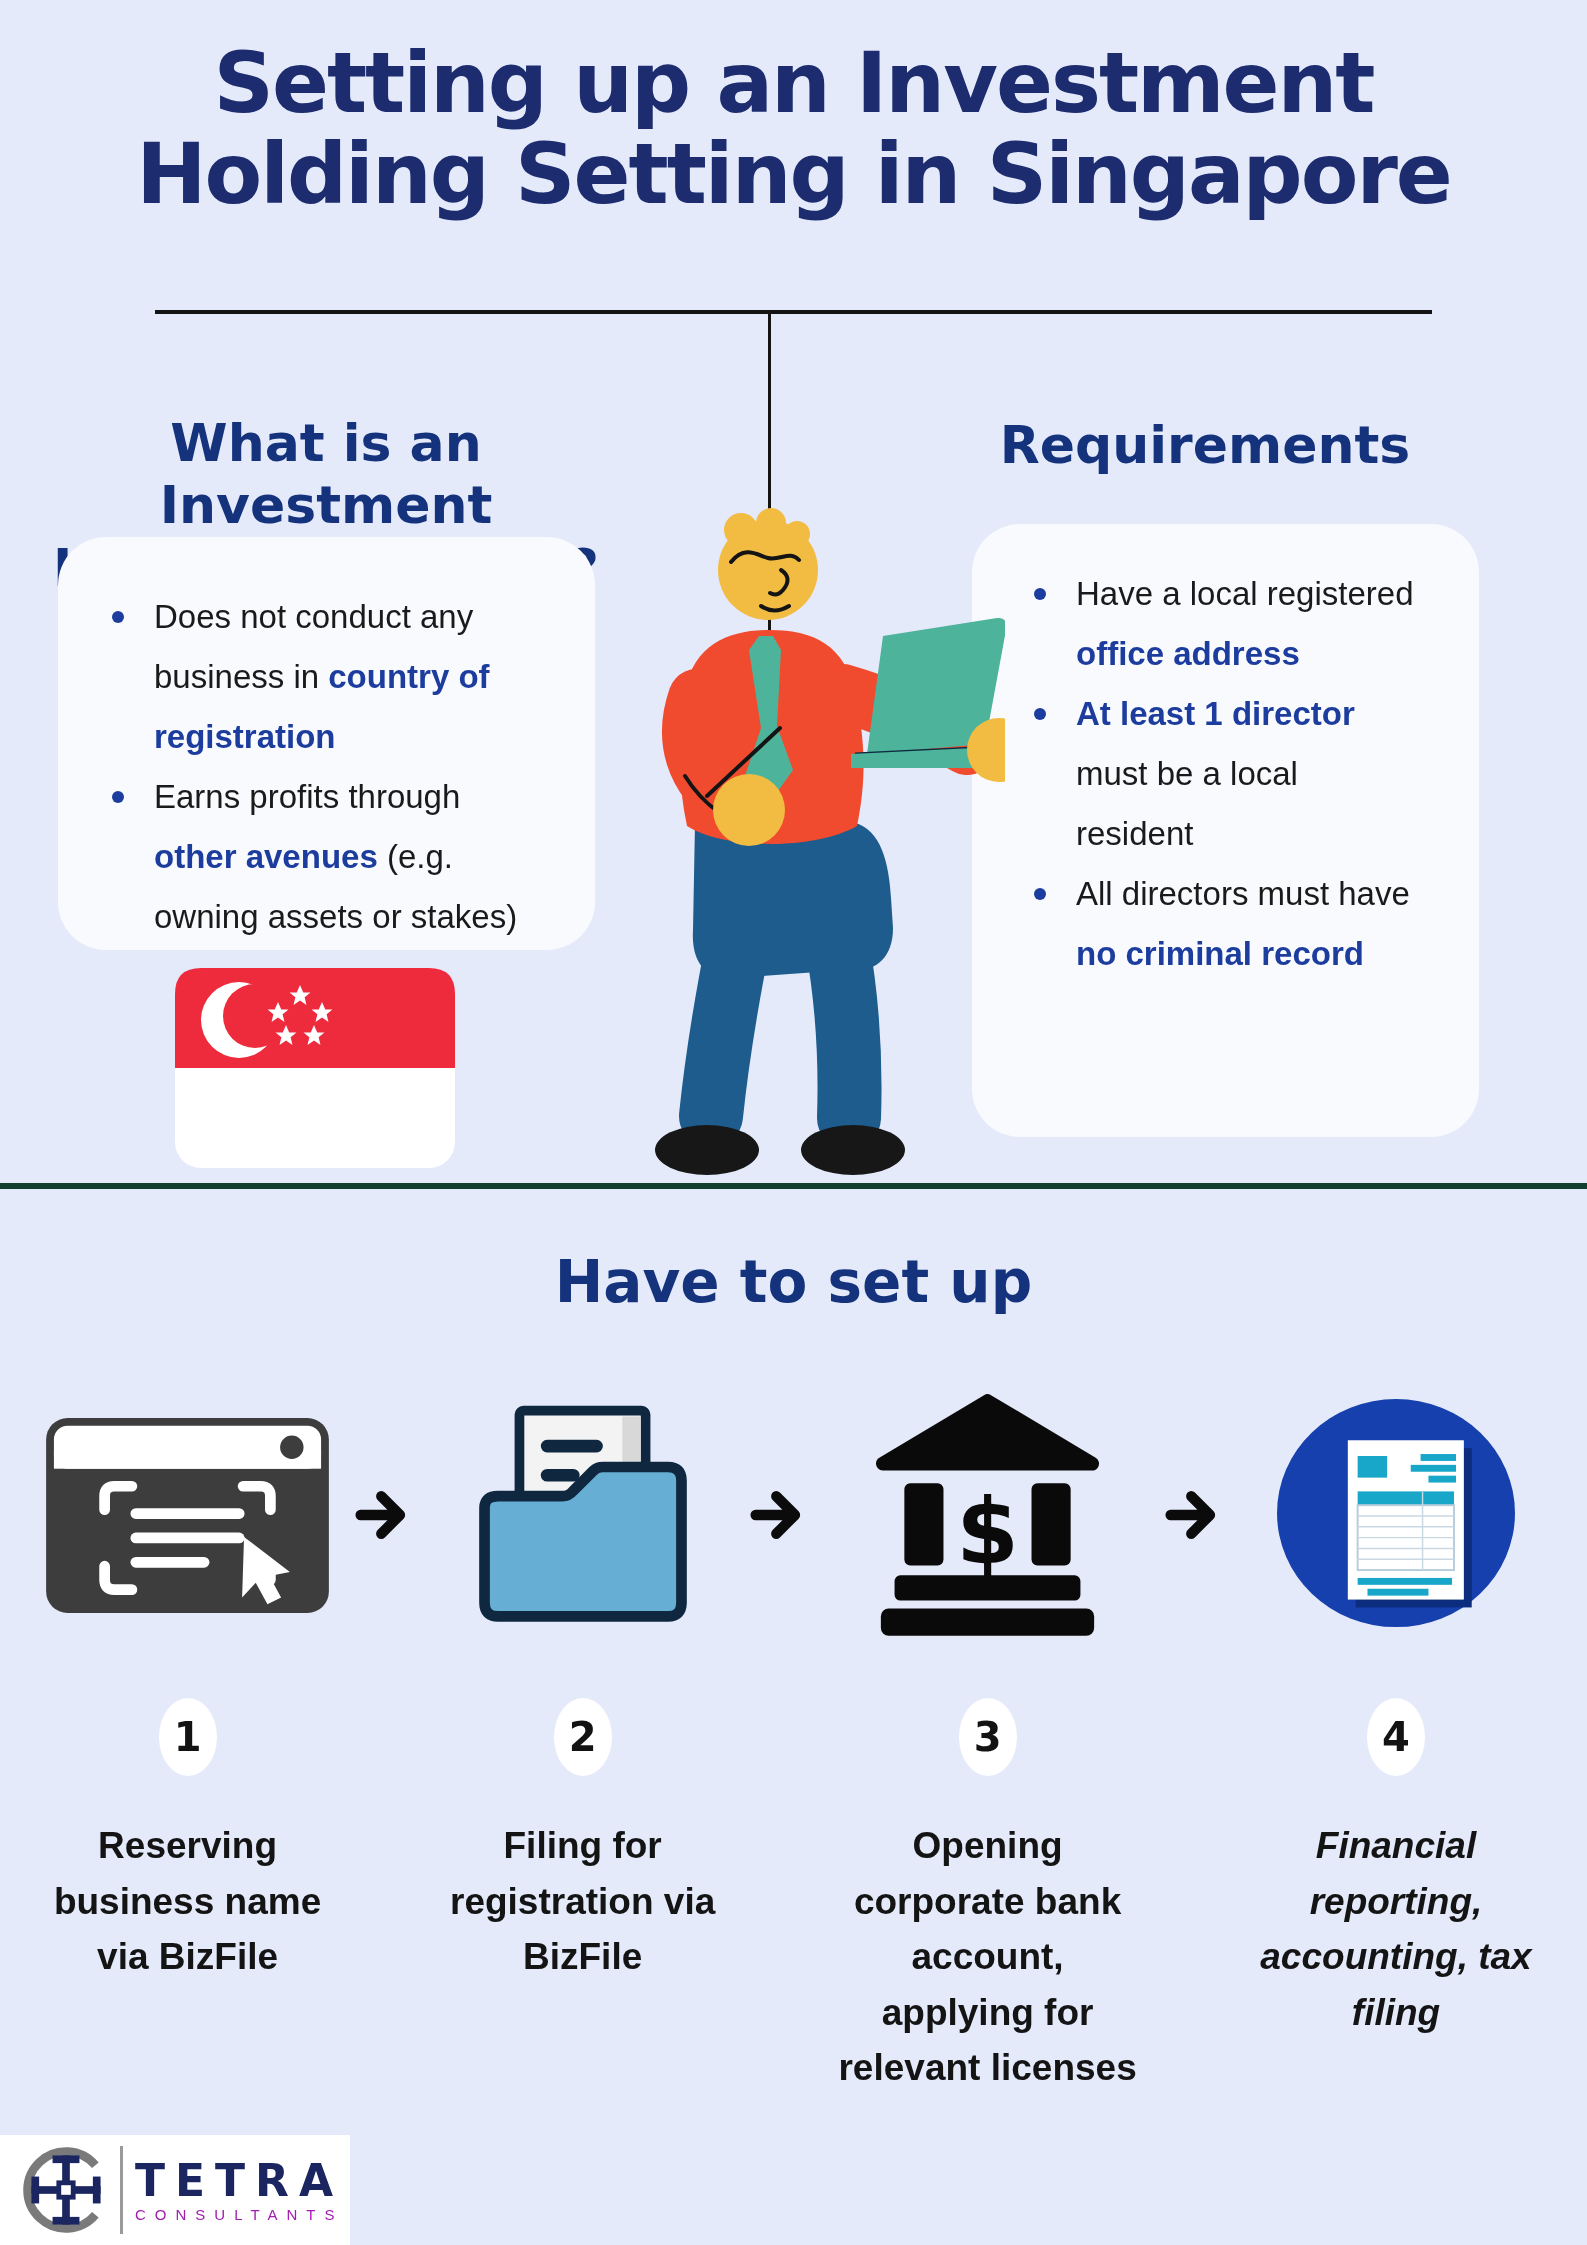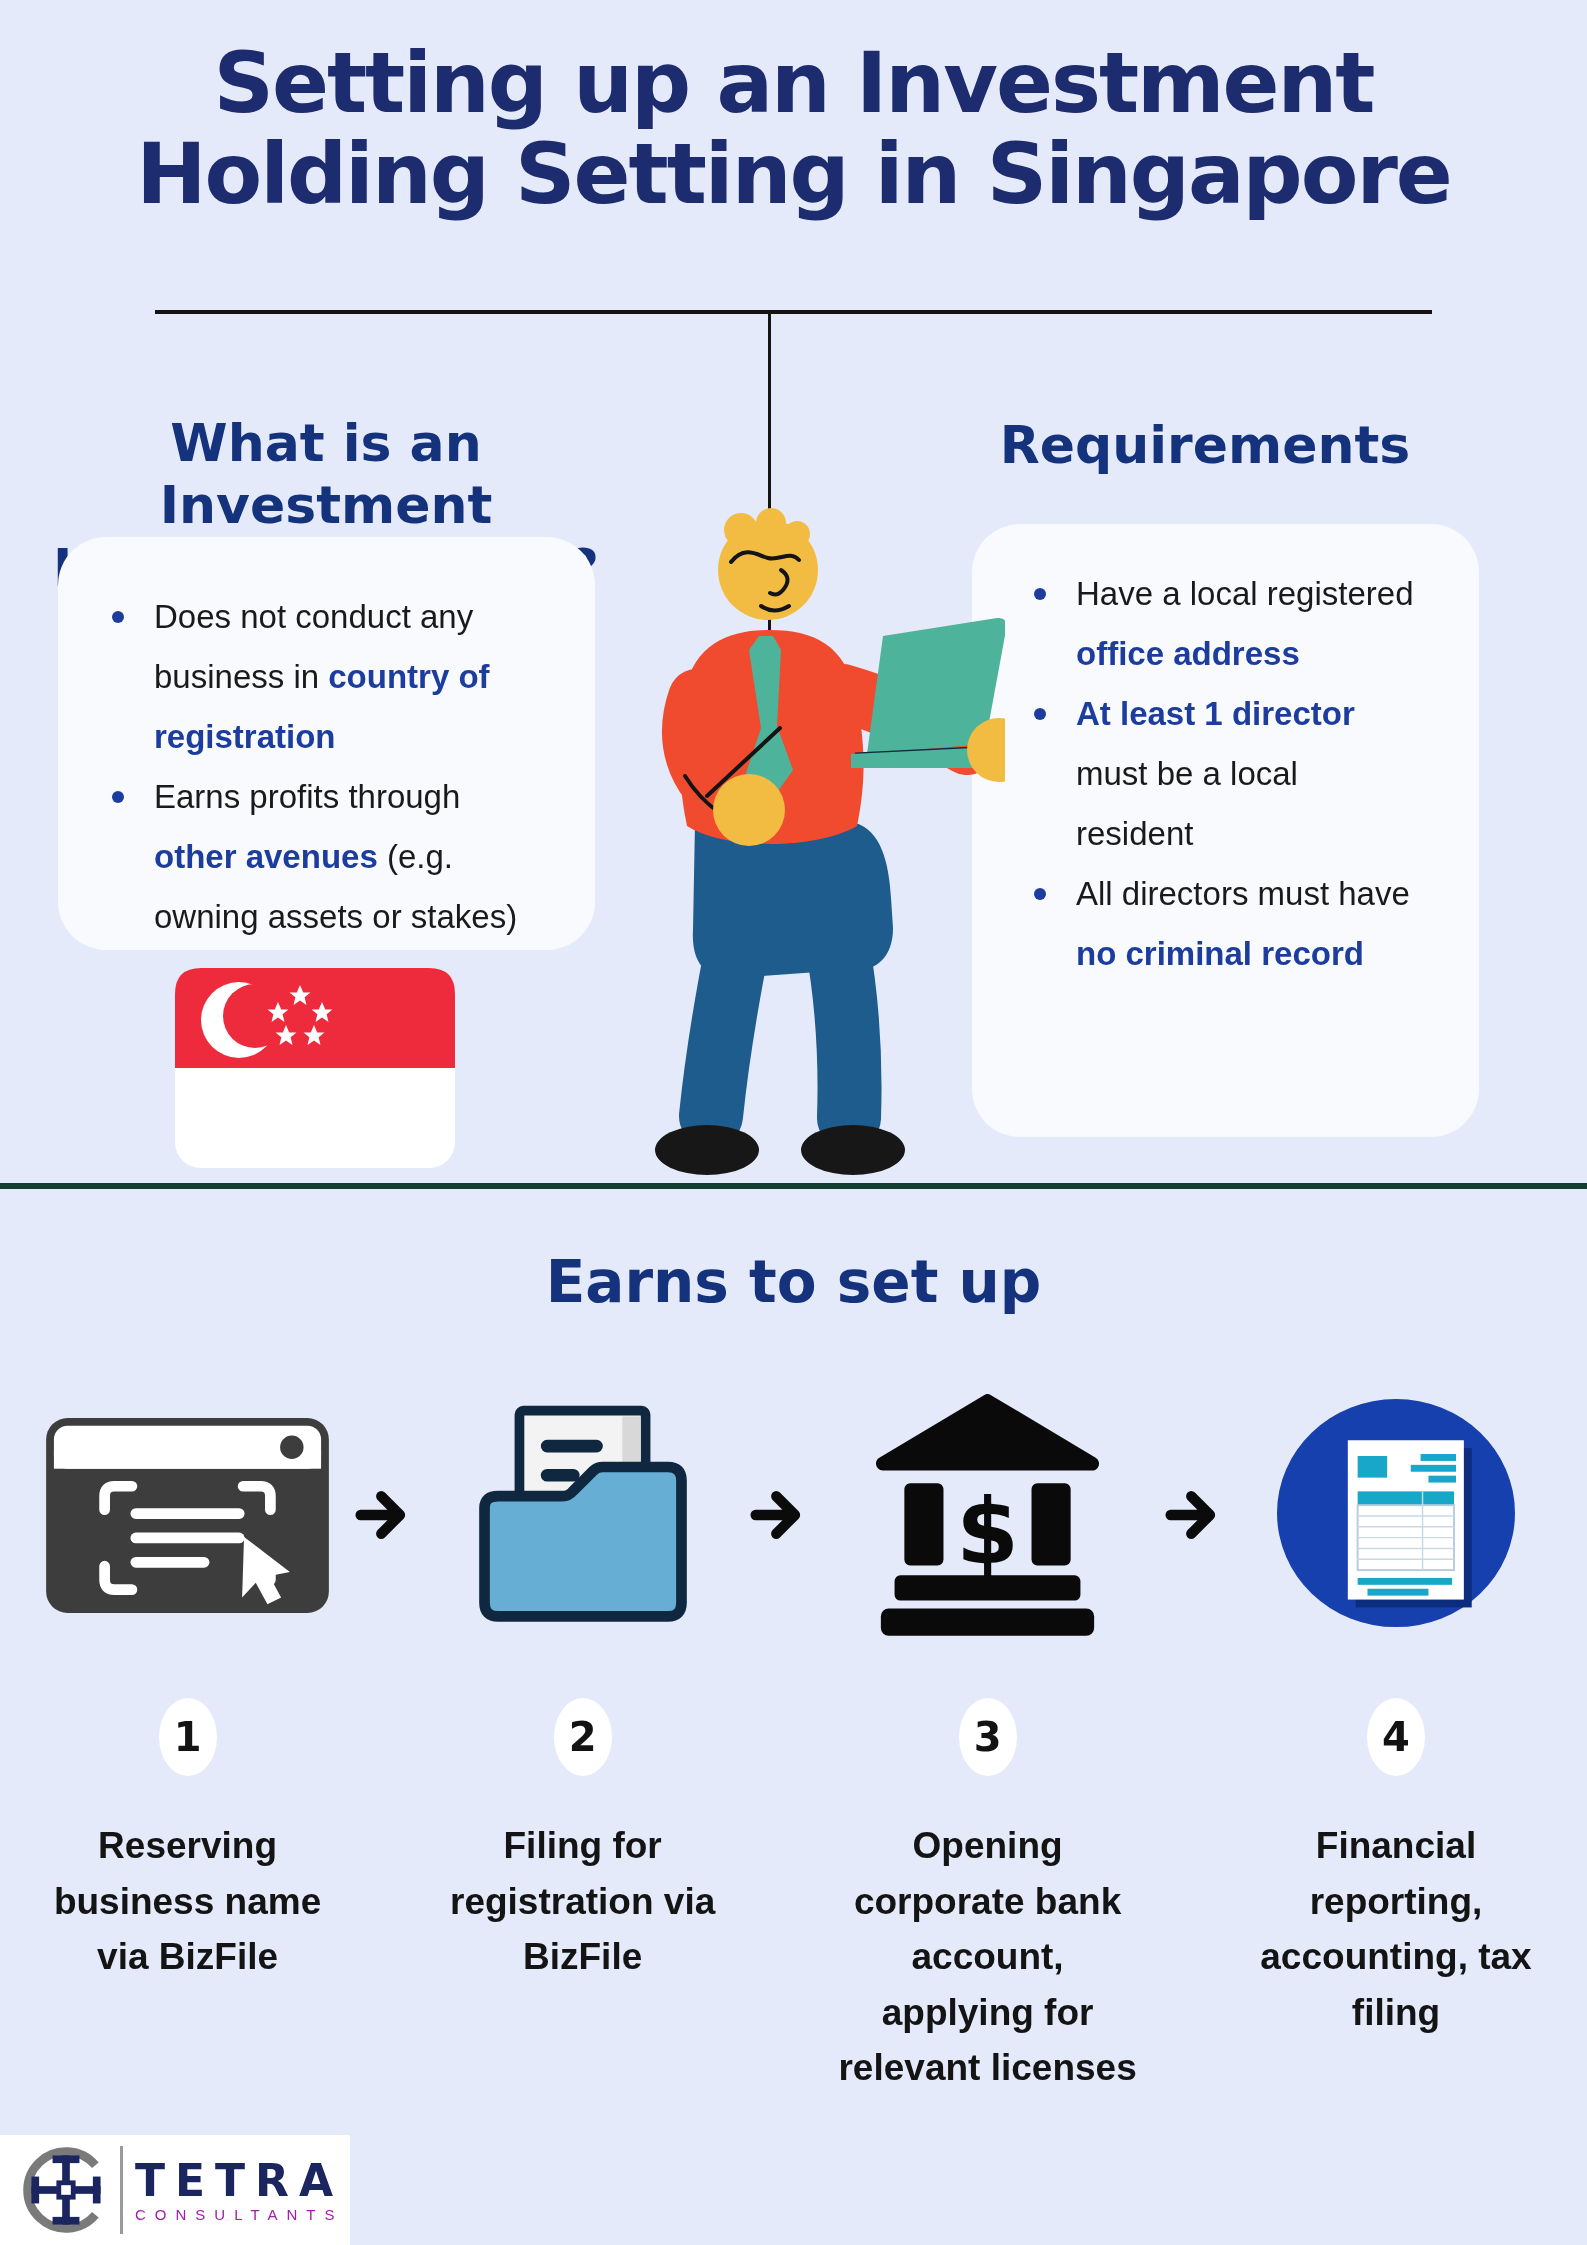--- a/index.html
+++ b/index.html
@@ -48,21 +48,21 @@
   .steps-row{position:absolute;top:1390px;left:20px;width:1547px;display:flex;align-items:flex-start;}
   .step{display:flex;flex-direction:column;align-items:center;}
   .step-1,.step-2{width:340px;} .step-3{width:360px;} .step-4{width:347px;}
   .icon-box{height:250px;display:flex;align-items:center;justify-content:center;}
   .arrow{width:60px;margin-top:93px;display:flex;justify-content:center;}
   .num{margin-top:58px;width:58px;height:78px;background:#ffffff;border-radius:50%;
     display:flex;align-items:center;justify-content:center;
     font-family:"DejaVu Sans",sans-serif;font-weight:700;font-size:40px;color:#131313;}
   .cap{margin-top:42px;font-weight:700;font-size:37px;line-height:1.5;color:#141414;text-align:center;}
   .step-1 .cap,.step-2 .cap,.step-3 .cap{width:300px;}
-  .step-4 .cap{width:335px;}
+  .step-4 .cap{width:335px;font-style:italic;}
 
   .logo{position:absolute;top:2135px;left:0;width:350px;height:110px;background:#ffffff;
     display:flex;align-items:center;padding-left:18px;}
   .logo-rule{width:3px;height:88px;background:#9a9a9a;margin:0 12px 0 6px;}
   .brand-name{font-family:"DejaVu Sans",sans-serif;font-weight:700;font-size:44px;
     letter-spacing:10px;color:var(--logo-navy);line-height:1;}
   .brand-sub{font-size:15px;letter-spacing:9px;color:#a21caf;margin-top:4px;line-height:1;}
 </style>
 </head>
 <body>
@@ -142,21 +142,21 @@
     <circle cx="464" cy="272" r="32" fill="#f2bc43"></circle>
 
     <path d="M162,220 C148,260 158,300 198,326" stroke="#f04b2e" stroke-width="58" stroke-linecap="round" fill="none"></path>
     <path d="M245,250 L172,318" stroke="#141414" stroke-width="4" stroke-linecap="round"></path>
     <path d="M150,298 C170,330 198,346 224,352" stroke="#141414" stroke-width="4" fill="none" stroke-linecap="round"></path>
     <circle cx="214" cy="332" r="36" fill="#f2bc43"></circle>
   </svg>
 
   <div class="divider"></div>
 
-  <h2 class="steps-heading">Earns to set up</h2>
+  <h2 class="steps-heading">Have to set up</h2>
 
   <div class="steps-row">
 
     <div class="step step-1">
       <div class="icon-box">
         <svg width="283" height="195" viewBox="0 0 290 200">
           <rect x="0" y="0" width="290" height="200" rx="22" fill="#3d3d3d"></rect>
           <rect x="8" y="8" width="274" height="44" rx="14" fill="#ffffff"></rect>
           <rect x="8" y="34" width="274" height="18" fill="#ffffff"></rect>
           <circle cx="252" cy="30" r="12" fill="#3d3d3d"></circle>

